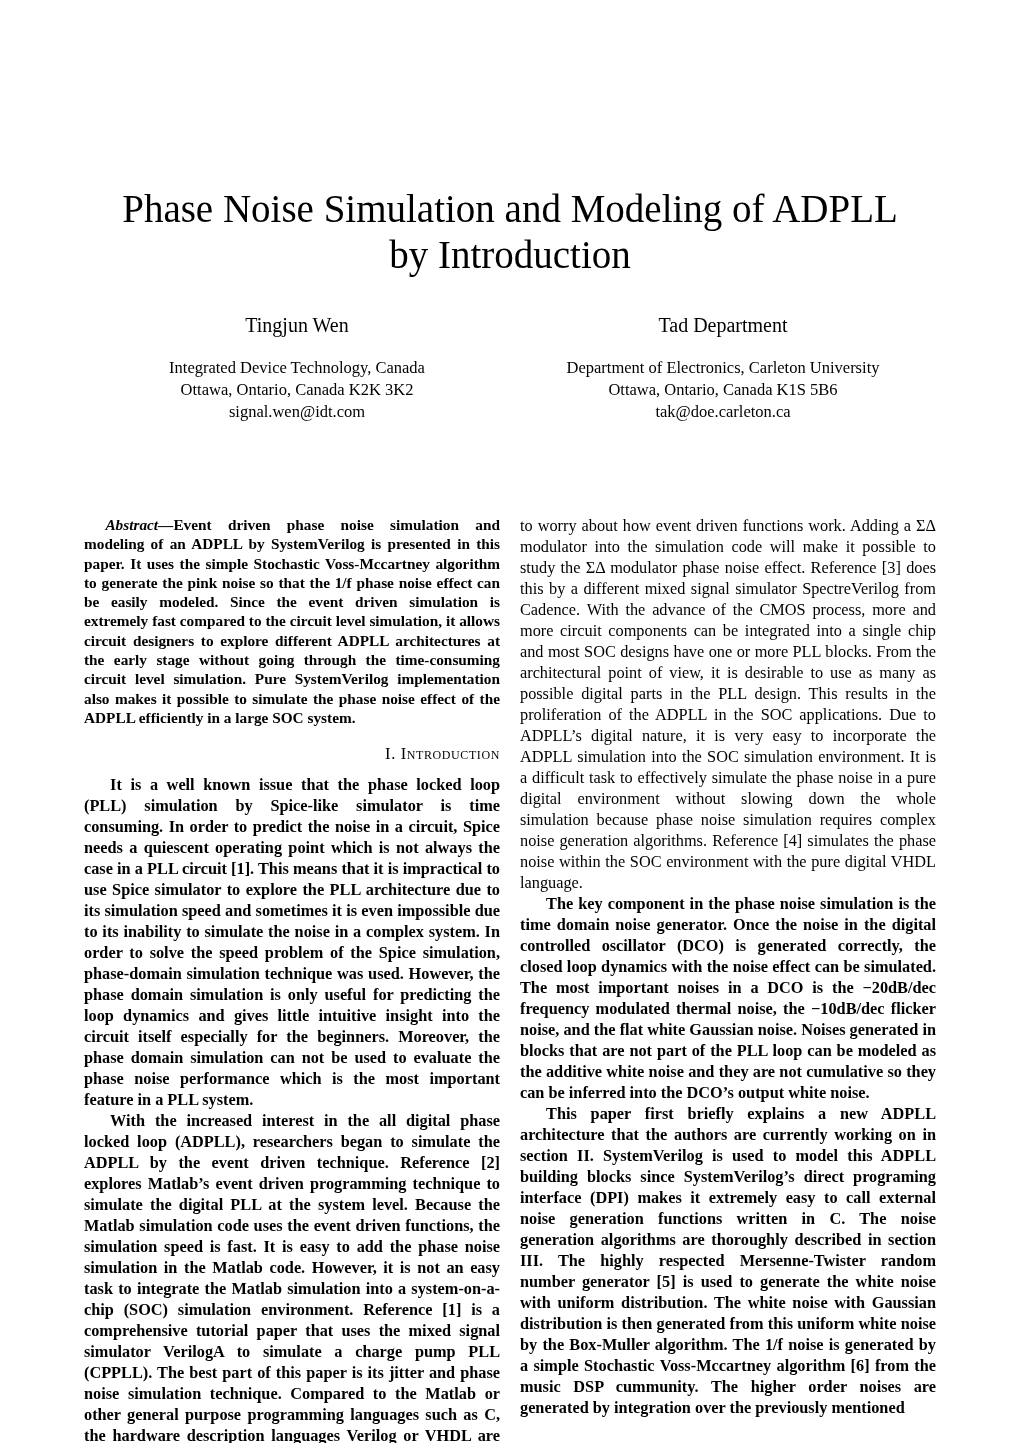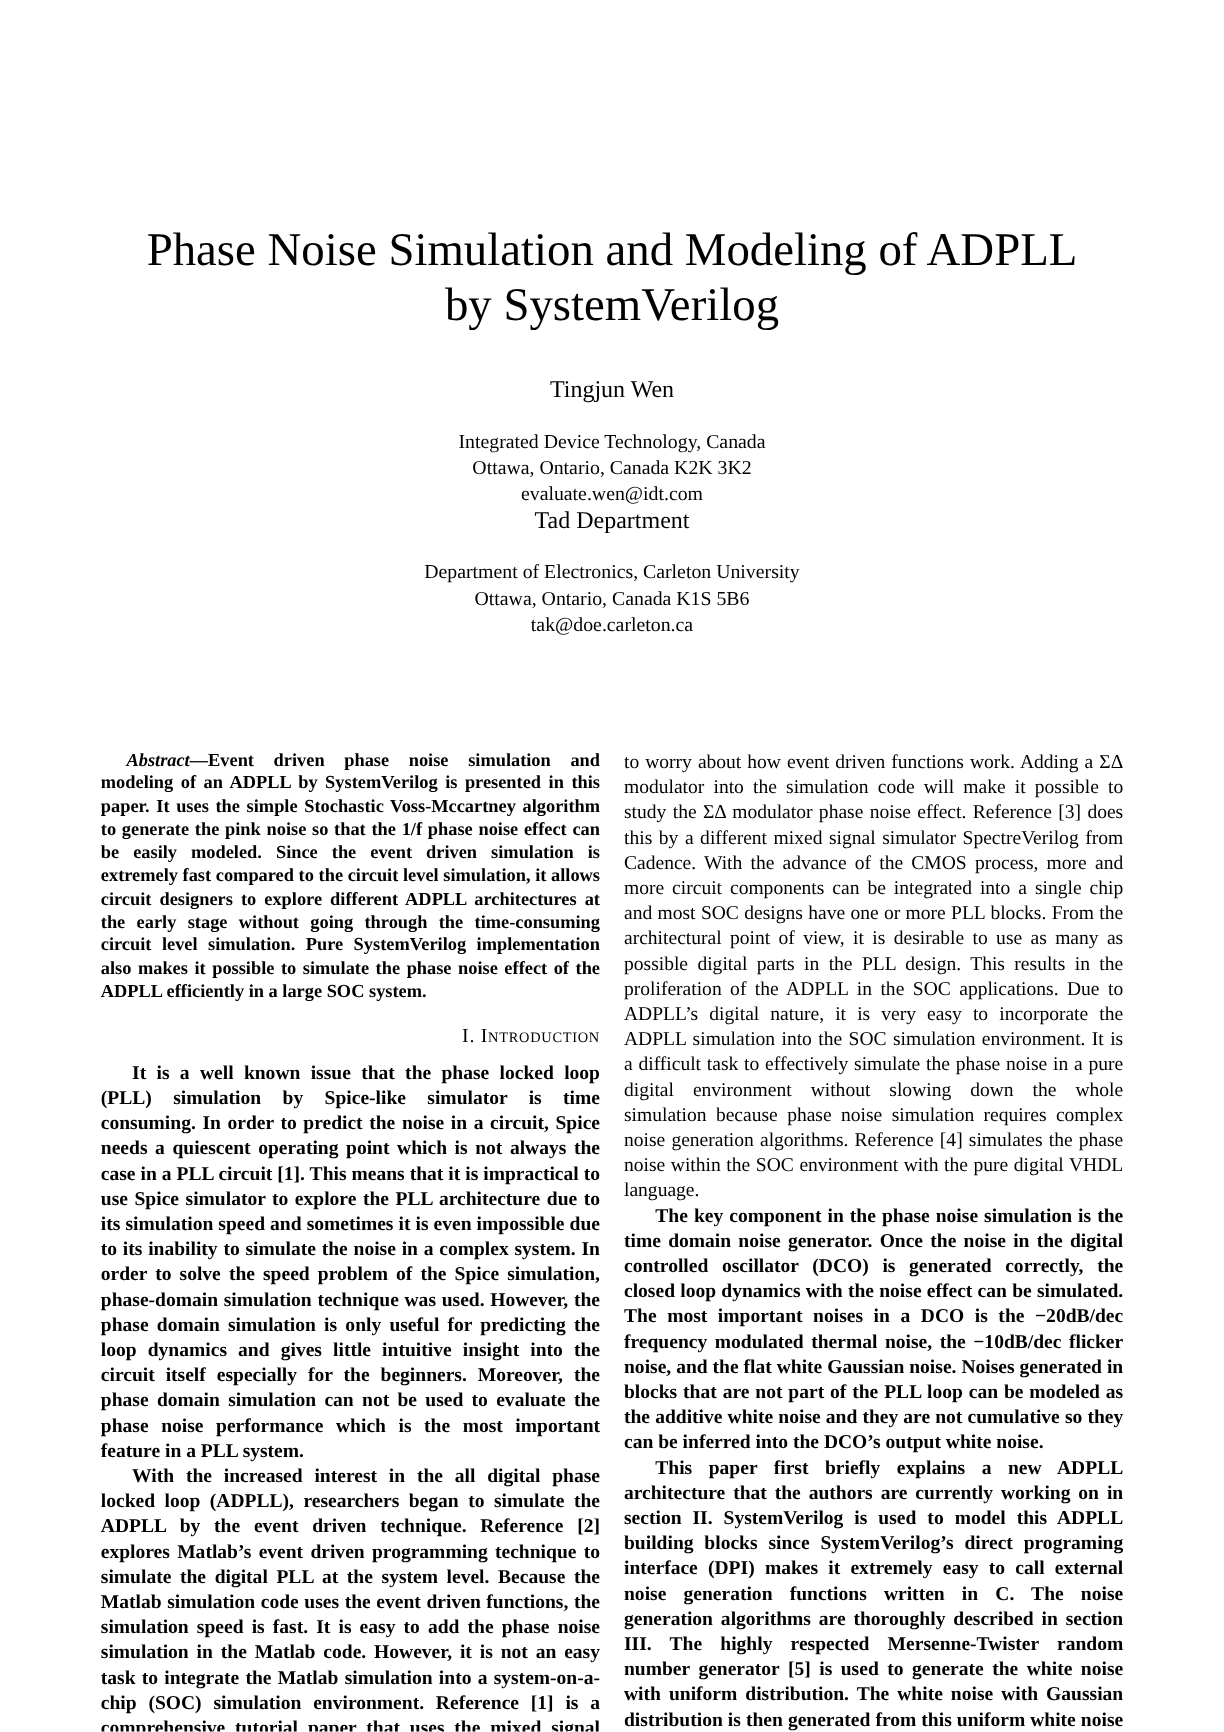--- a/index.html
+++ b/index.html
@@ -19,21 +19,20 @@
   .title {
     text-align: center;
     font-size: 39px;
     font-weight: normal;
     line-height: 46px;
   }
   .title-line { display: block; }
   .authors {
     display: flex;
     margin-top: 36px;
-    flex-direction: column;
   }
   .author {
     flex: 1;
     text-align: center;
   }
   .author-name { font-size: 20px; }
   .author-affil {
     margin-top: 20px;
     font-size: 16.5px;
     line-height: 22px;
@@ -71,30 +70,30 @@
   p.par { margin: 0; }
   p.par.indent { text-indent: 1.6em; font-weight: bold; }
 </style>
 </head>
 <body>
 
 <div class="page">
 
   <h1 class="title">
     <span class="title-line">Phase Noise Simulation and Modeling of ADPLL</span>
-    <span class="title-line">by SystemVerilog</span>
+    <span class="title-line">by Introduction</span>
   </h1>
 
   <div class="authors">
     <div class="author">
       <div class="author-name">Tingjun Wen</div>
       <div class="author-affil">
         <div>Integrated Device Technology, Canada</div>
         <div>Ottawa, Ontario, Canada K2K 3K2</div>
-        <div>evaluate.wen@idt.com</div>
+        <div>signal.wen@idt.com</div>
       </div>
     </div>
     <div class="author">
       <div class="author-name">Tad Department</div>
       <div class="author-affil">
         <div>Department of Electronics, Carleton University</div>
         <div>Ottawa, Ontario, Canada K1S 5B6</div>
         <div>tak@doe.carleton.ca</div>
       </div>
     </div>

